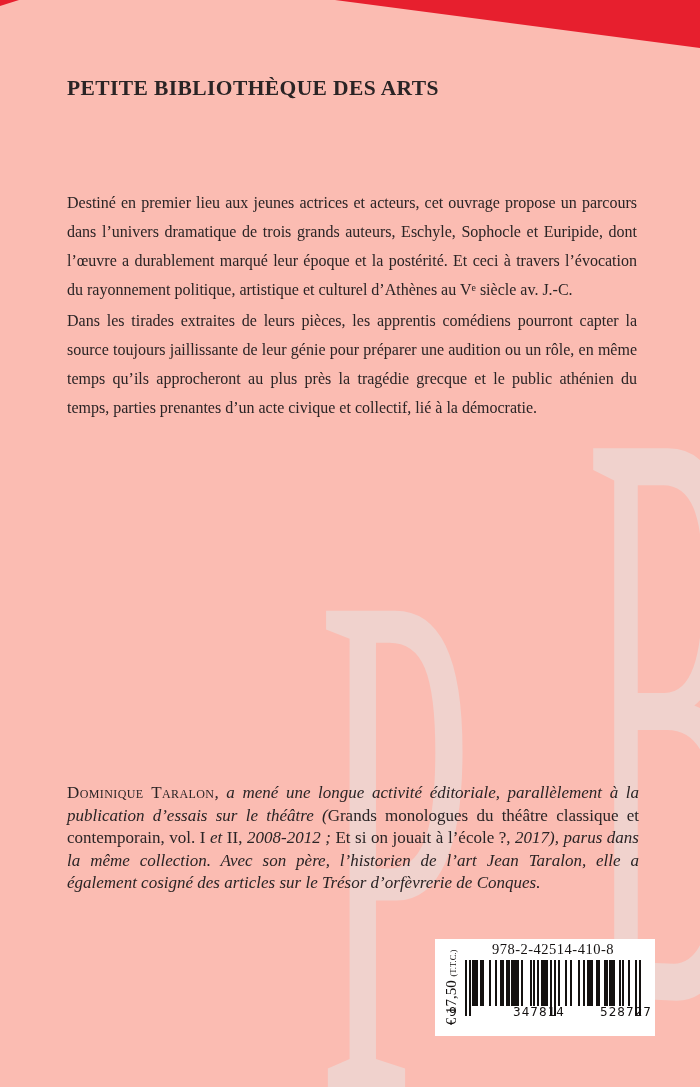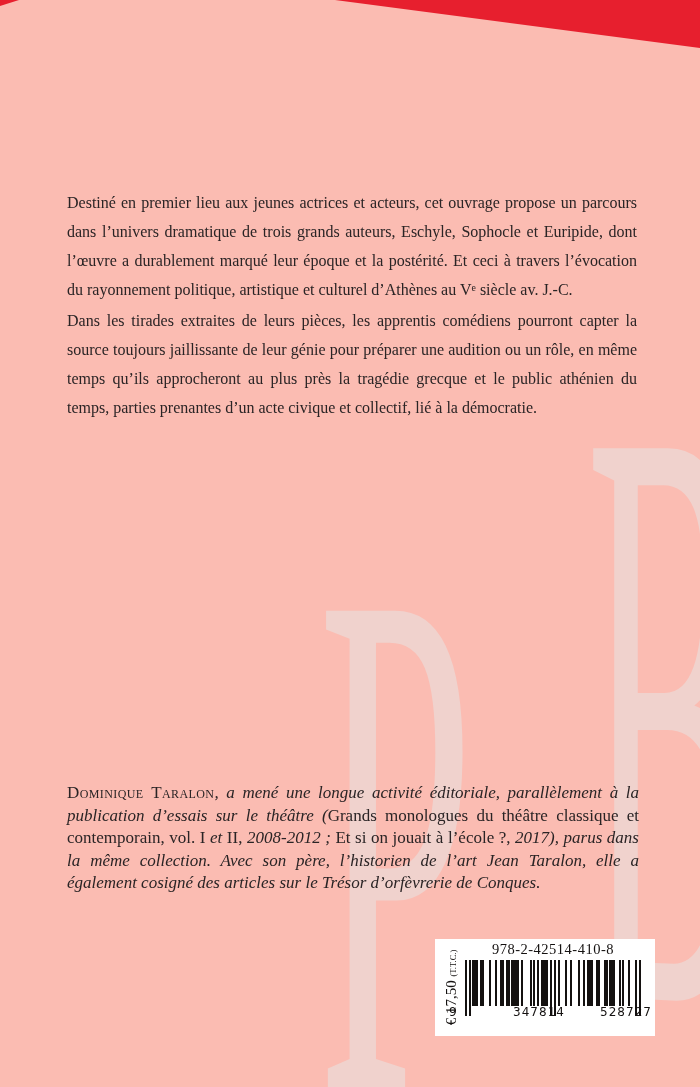--- a/index.html
+++ b/index.html
@@ -60,20 +60,21 @@
 <body>
 
 <div class="page">
 
   <div class="corner-tr"></div>
   <div class="corner-tl"></div>
 
   <div class="wm wm-p">P</div>
   <div class="wm wm-b">B</div>
 
+  <h1 class="title">PETITE BIBLIOTHÈQUE DES ARTS</h1>
 
   <div class="blurb">
     <p><span>Destiné en premier lieu aux jeunes actrices et acteurs, cet ouvrage propose un parcours dans l’univers dramatique de trois grands auteurs, Eschyle, Sophocle et Euripide, dont l’œuvre a durablement marqué leur époque et la postérité. Et ceci à travers l’évocation du rayonnement politique, artistique et culturel d’Athènes au V</span><span class="sup">e</span><span> siècle av. J.-C.</span></p>
     <p>Dans les tirades extraites de leurs pièces, les apprentis comédiens pourront capter la source toujours jaillissante de leur génie pour préparer une audition ou un rôle, en même temps qu’ils approcheront au plus près la tragédie grecque et le public athénien du temps, parties prenantes d’un acte civique et collectif, lié à la démocratie.</p>
   </div>
 
   <div class="bio">
     <p><span class="bio-name">Dominique Taralon</span><span class="it">, a mené une longue activité éditoriale, parallèlement à la publication d’essais sur le théâtre (</span><span class="rm">Grands monologues du théâtre classique et contemporain, vol. I </span><span class="it">et </span><span class="rm">II, </span><span class="it">2008-2012 ; </span><span class="rm">Et si on jouait à l’école ?, </span><span class="it">2017), parus dans la même collection. Avec son père, l’historien de l’art Jean Taralon, elle a également cosigné des articles sur le Trésor d’orfèvrerie de Conques.</span></p>
   </div>
 

